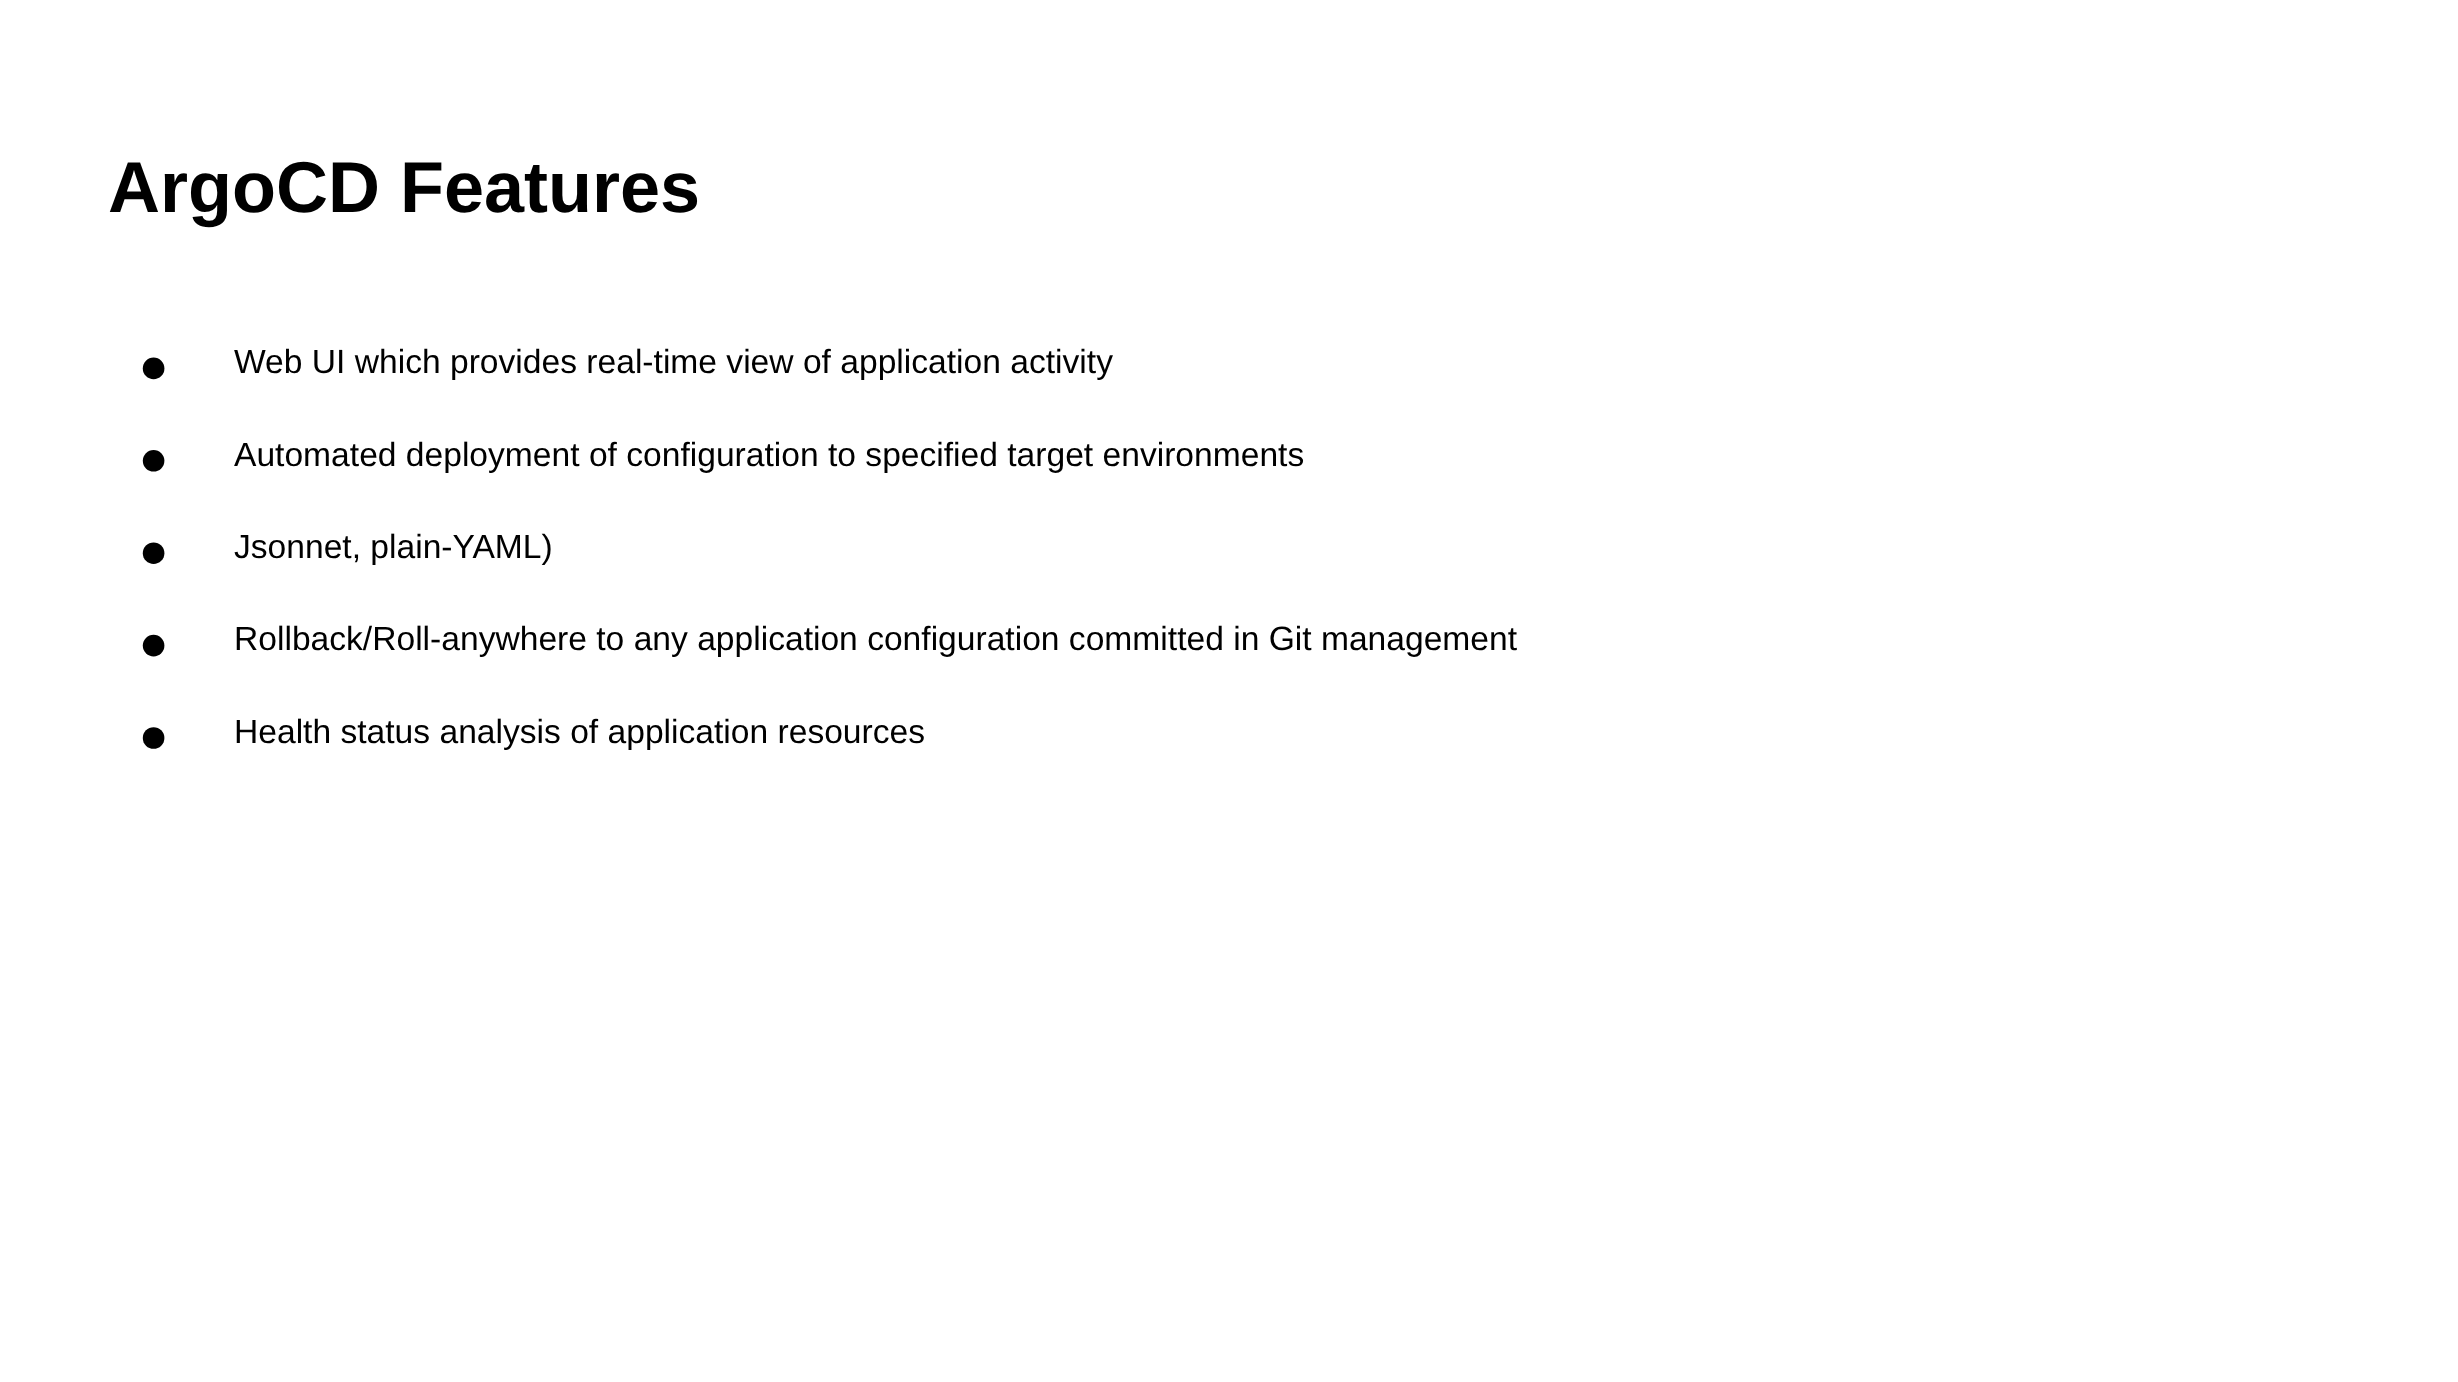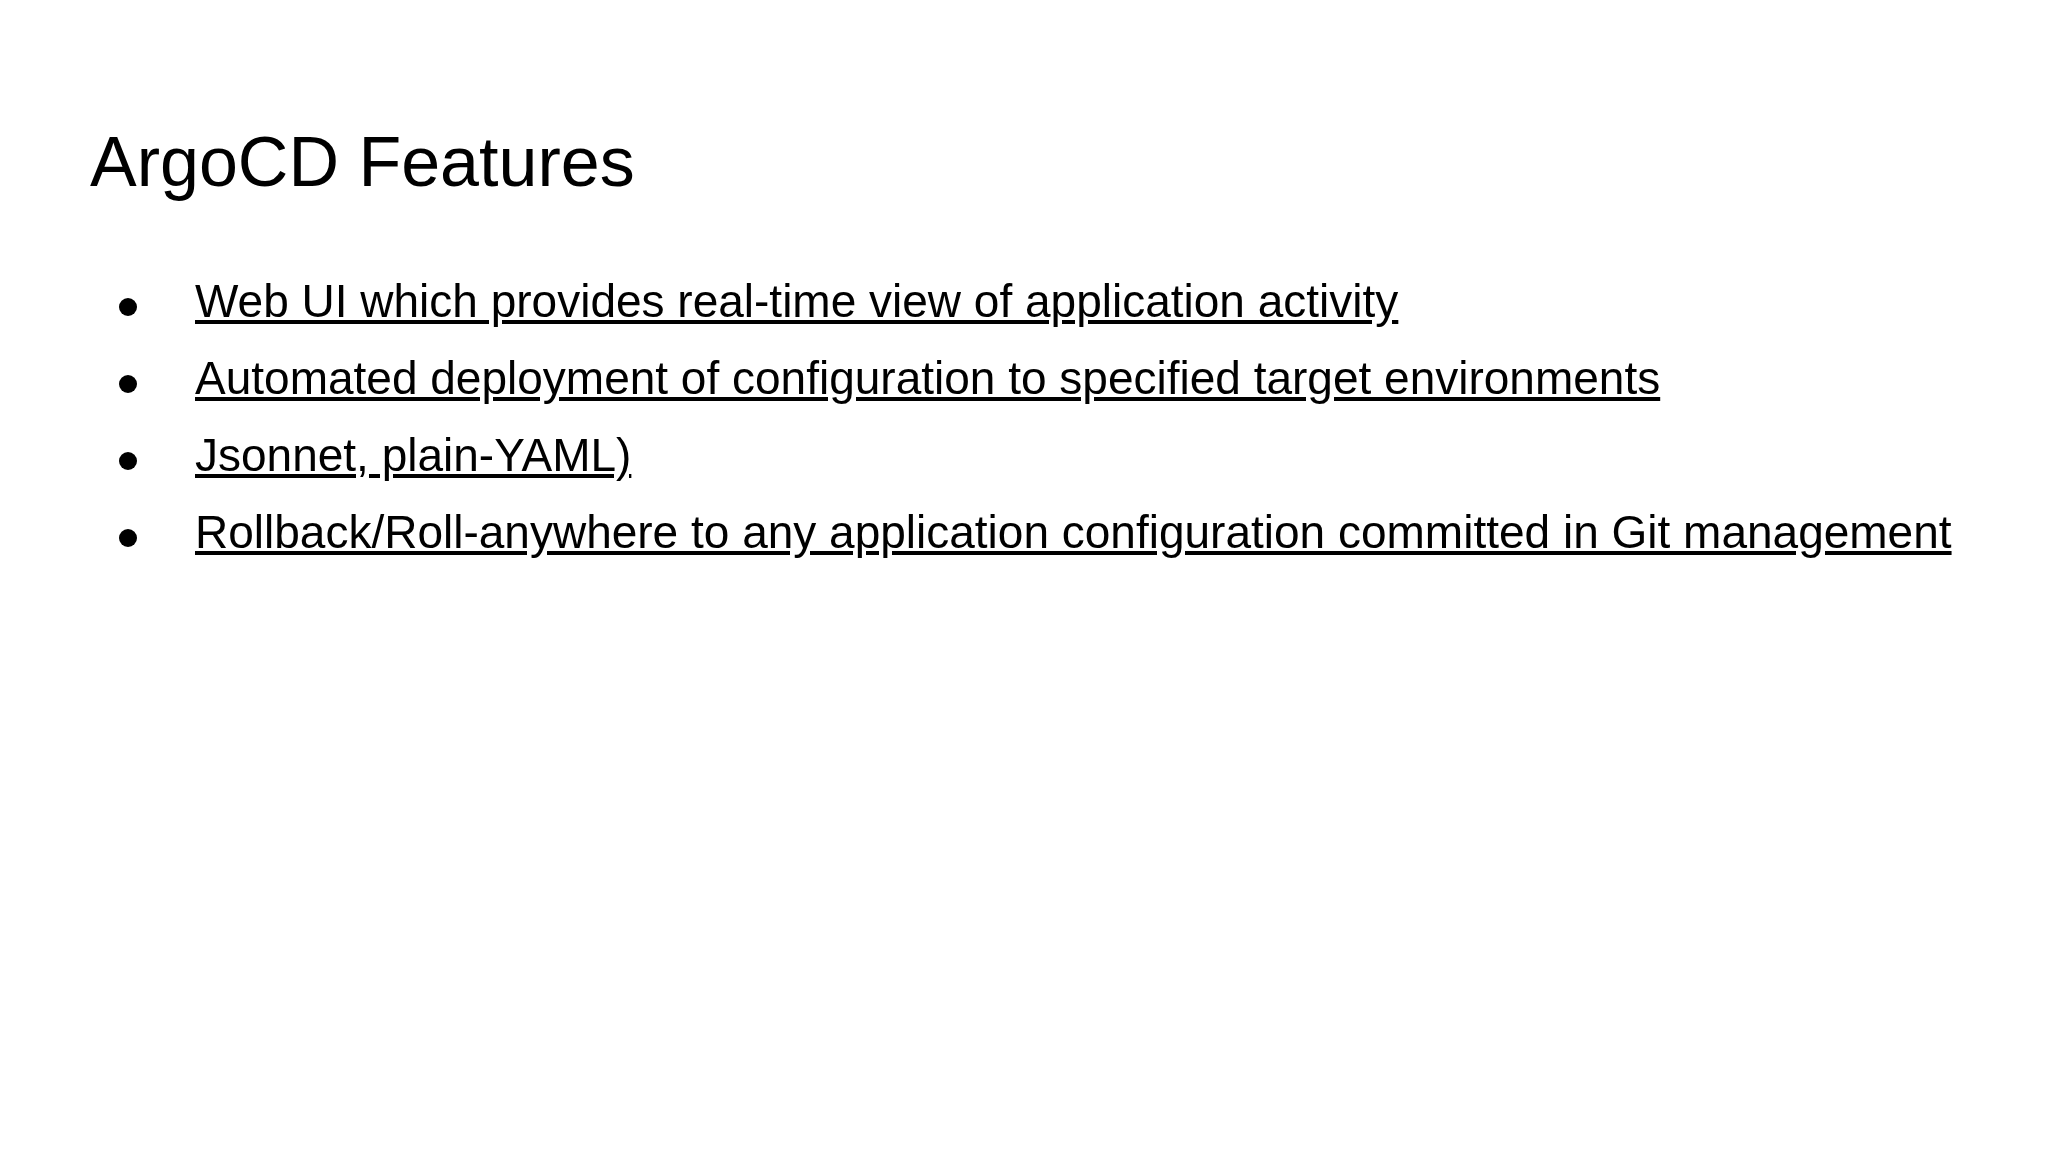--- a/index.html
+++ b/index.html
@@ -18,22 +18,22 @@
     width: 2048px;
     height: 1152px;
     background: var(--bg);
     color: var(--fg);
     font-family: "Liberation Sans", sans-serif;
   }
   .slide-title {
     position: absolute;
     left: 90px;
     top: 127px;
-    font-size: 70px;
-    font-weight: 400;
+    font-size: 60px;
+    font-weight: 700;
     line-height: 1;
     letter-spacing: 0;
     white-space: nowrap;
     color: var(--fg);
   }
   .bullet-list {
     position: absolute;
     left: 119px;
     top: 263px;
     width: 1860px;
@@ -45,24 +45,23 @@
   .bullet-marker {
     flex: 0 0 auto;
     width: 18px;
     height: 18px;
     margin-top: 35px;
     margin-right: 58px;
     border-radius: 50%;
     background: var(--fg);
   }
   .bullet-text {
-    font-size: 46px;
+    font-size: 28px;
     line-height: 77px;
     color: var(--fg);
-    text-decoration: underline;
   }
   .bullet-line {
     white-space: nowrap;
   }
 </style>
 </head>
 <body>
 
 <div class="slide">
   <h1 class="slide-title">ArgoCD Features</h1>
@@ -85,14 +84,20 @@
         <div class="bullet-text">
           <div class="bullet-line">Jsonnet, plain-YAML)</div>
         </div>
       </div>
       <div class="bullet-item">
         <span class="bullet-marker"></span>
         <div class="bullet-text">
           <div class="bullet-line">Rollback/Roll-anywhere to any application configuration committed in Git management</div>
         </div>
       </div>
+      <div class="bullet-item">
+        <span class="bullet-marker"></span>
+        <div class="bullet-text">
+          <div class="bullet-line">Health status analysis of application resources</div>
+        </div>
+      </div>
     </div>
 </div>
 
 </body></html>

